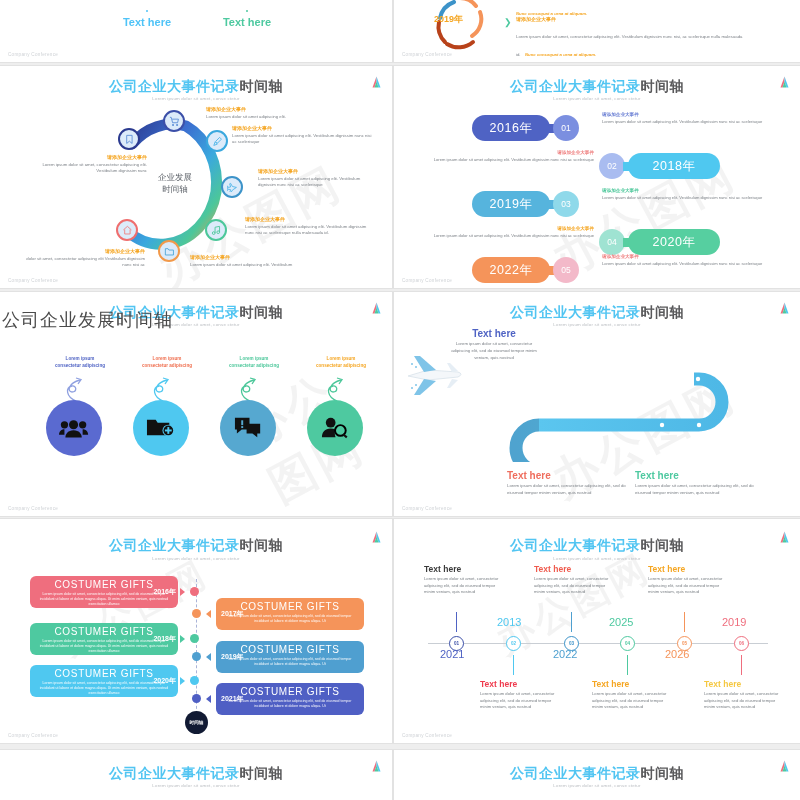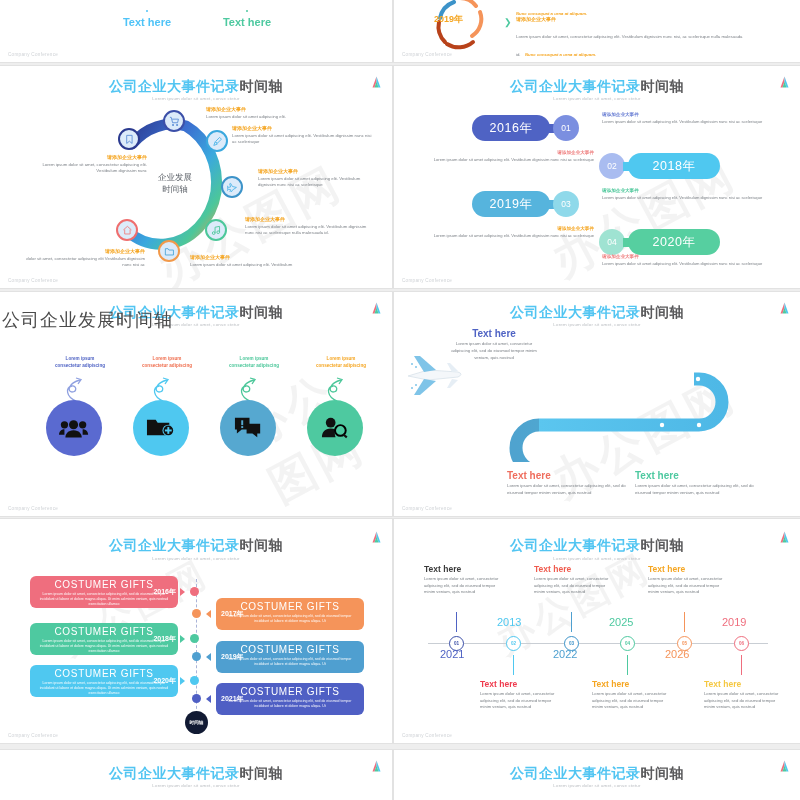--- a/index.html
+++ b/index.html
@@ -275,20 +275,25 @@
     <div class="pn" style="left:205px;top:163px;">
       <div class="num" style="background:#9fe3d2;">04</div>
       <div class="neck" style="background:#56cfa0;margin:0 -2px;"></div>
       <div class="bar" style="width:92px;background:#56cfa0;">2020年</div>
     </div>
     <div class="pdesc" style="left:28px;top:160px;width:172px;text-align:right;">
       <div class="h" style="color:#f5a623;">请添加企业大事件</div>
       <div class="p">Lorem ipsum dolor sit amet adipiscing elit. Vestibulum dignissim nunc nisi ac scelerisque</div>
     </div>
 
+    <div class="pn" style="left:78px;top:191px;">
+      <div class="bar" style="width:78px;background:#f5945a;">2022年</div>
+      <div class="neck" style="background:#f5945a;margin:0 -2px;"></div>
+      <div class="num" style="background:#f3b9c9;">05</div>
+    </div>
     <div class="pdesc" style="left:208px;top:188px;width:172px;">
       <div class="h" style="color:#ef8080;">请添加企业大事件</div>
       <div class="p">Lorem ipsum dolor sit amet adipiscing elit. Vestibulum dignissim nunc nisi ac scelerisque</div>
     </div>
 
     <div class="footer">Company Conference</div>
   </div>
 </div>
 
 <div class="slide" style="left:0;top:292px;width:392px;height:224px;">

